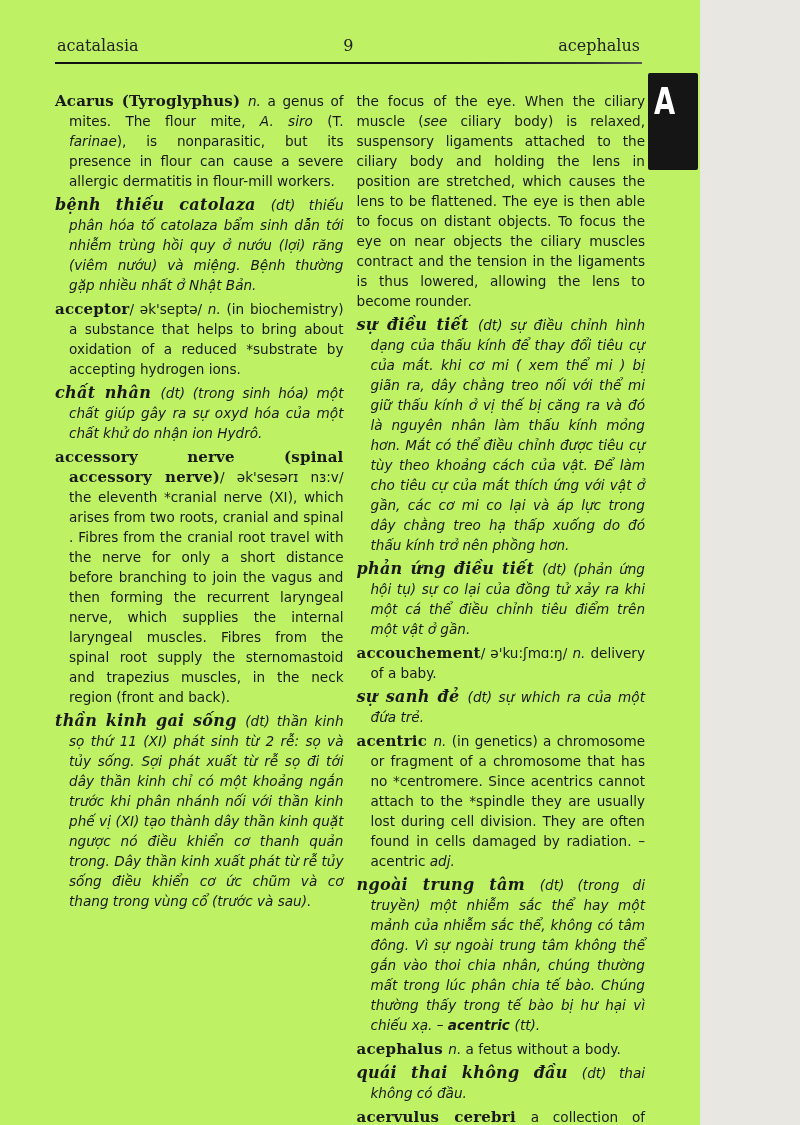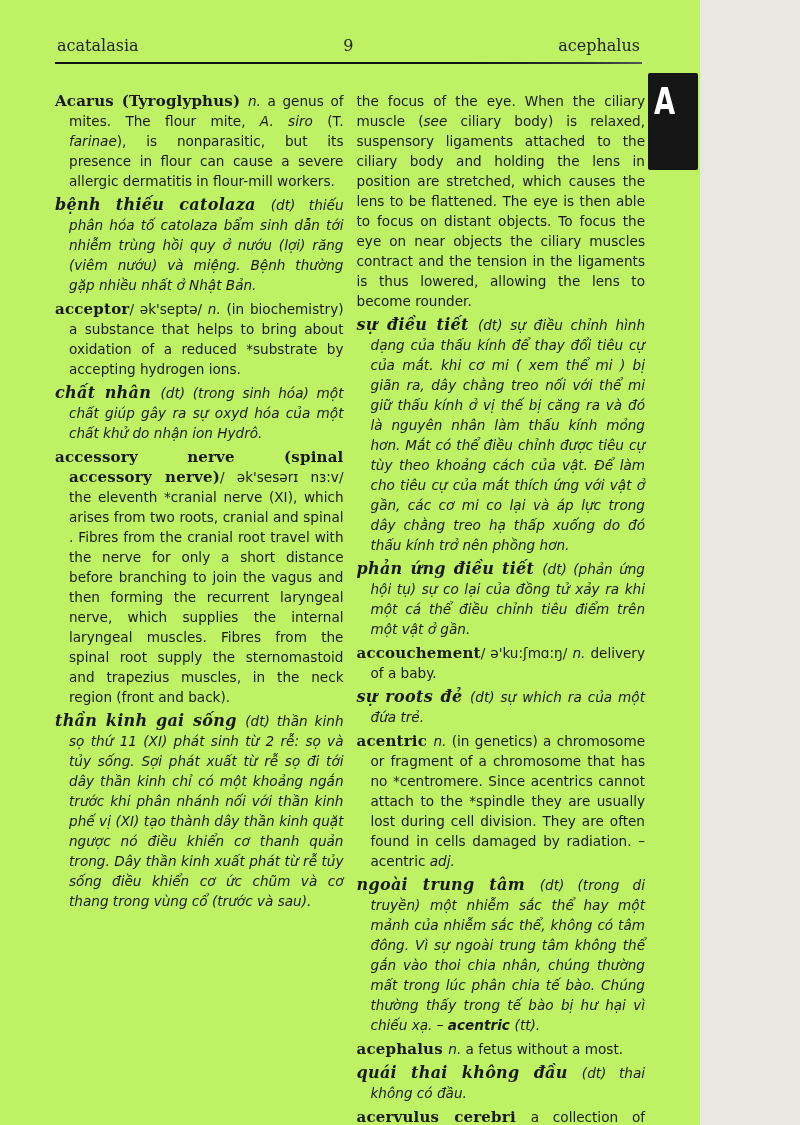--- a/index.html
+++ b/index.html
@@ -86,22 +86,22 @@
         <p class="entry hang"><span class="seg-hw">acceptor</span><span class="seg-n">/ ək'septə/ </span><span class="seg-pos">n. </span><span class="seg-n">(in biochemistry) a substance that helps to bring about oxidation of a reduced *substrate by accepting hydrogen ions.</span></p>
         <p class="entry hang"><span class="seg-vn">chất nhân </span><span class="seg-it">(dt) (trong sinh hóa) một chất giúp gây ra sự oxyd hóa của một chất khử do nhận ion Hydrô.</span></p>
         <p class="entry hang"><span class="seg-hw">accessory nerve (spinal accessory nerve)</span><span class="seg-n">/ ək'sesərɪ nɜ:v/ the eleventh *cranial nerve (XI), which arises from two roots, cranial and spinal . Fibres from the cranial root travel with the nerve for only a short distance before branching to join the vagus and then forming the recurrent laryngeal nerve, which supplies the internal laryngeal muscles. Fibres from the spinal root supply the sternomastoid and trapezius muscles, in the neck region (front and back).</span></p>
         <p class="entry hang"><span class="seg-vn">thần kinh gai sống </span><span class="seg-it">(dt) thần kinh sọ thứ 11 (XI) phát sinh từ 2 rễ: sọ và tủy sống. Sợi phát xuất từ rễ sọ đi tới dây thần kinh chỉ có một khoảng ngắn trước khi phân nhánh nối với thần kinh phế vị (XI) tạo thành dây thần kinh quặt ngược nó điều khiển cơ thanh quản trong. Dây thần kinh xuất phát từ rễ tủy sống điều khiển cơ ức chũm và cơ thang trong vùng cổ (trước và sau).</span></p>
       </div>
     <div class="col">
         <p class="entry flush"><span class="seg-n">the focus of the eye. When the ciliary muscle (</span><span class="seg-it">see </span><span class="seg-n">ciliary body) is relaxed, suspensory ligaments attached to the ciliary body and holding the lens in position are stretched, which causes the lens to be flattened. The eye is then able to focus on distant objects. To focus the eye on near objects the ciliary muscles contract and the tension in the ligaments is thus lowered, allowing the lens to become rounder.</span></p>
         <p class="entry hang"><span class="seg-vn">sự điều tiết </span><span class="seg-it">(dt) sự điều chỉnh hình dạng của thấu kính để thay đổi tiêu cự của mắt. khi cơ mi ( xem thể mi ) bị giãn ra, dây chằng treo nối với thể mi giữ thấu kính ở vị thế bị căng ra và đó là nguyên nhân làm thấu kính mỏng hơn. Mắt có thể điều chỉnh được tiêu cự tùy theo khoảng cách của vật. Để làm cho tiêu cự của mắt thích ứng với vật ở gần, các cơ mi co lại và áp lực trong dây chằng treo hạ thấp xuống do đó thấu kính trở nên phồng hơn.</span></p>
         <p class="entry hang"><span class="seg-vn">phản ứng điều tiết </span><span class="seg-it">(dt) (phản ứng hội tụ) sự co lại của đồng tử xảy ra khi một cá thể điều chỉnh tiêu điểm trên một vật ở gần.</span></p>
         <p class="entry hang"><span class="seg-hw">accouchement</span><span class="seg-n">/ ə'ku:ʃmɑ:ŋ/ </span><span class="seg-pos">n. </span><span class="seg-n">delivery of a baby.</span></p>
-        <p class="entry hang"><span class="seg-vn">sự roots đẻ </span><span class="seg-it">(dt) sự which ra của một đứa trẻ.</span></p>
+        <p class="entry hang"><span class="seg-vn">sự sanh đẻ </span><span class="seg-it">(dt) sự which ra của một đứa trẻ.</span></p>
         <p class="entry hang"><span class="seg-hw">acentric </span><span class="seg-pos">n. </span><span class="seg-n">(in genetics) a chromosome or fragment of a chromosome that has no *centromere. Since acentrics cannot attach to the *spindle they are usually lost during cell division. They are often found in cells damaged by radiation. </span><span class="seg-b">–acentric </span><span class="seg-pos">adj.</span></p>
         <p class="entry hang"><span class="seg-vn">ngoài trung tâm </span><span class="seg-it">(dt) (trong di truyền) một nhiễm sắc thể hay một mảnh của nhiễm sắc thể, không có tâm đông. Vì sự ngoài trung tâm không thể gắn vào thoi chia nhân, chúng thường mất trong lúc phân chia tế bào. Chúng thường thấy trong tế bào bị hư hại vì chiếu xạ. – </span><span class="seg-bi">acentric </span><span class="seg-it">(tt).</span></p>
-        <p class="entry hang"><span class="seg-hw">acephalus </span><span class="seg-pos">n. </span><span class="seg-n">a fetus without a most.</span></p>
+        <p class="entry hang"><span class="seg-hw">acephalus </span><span class="seg-pos">n. </span><span class="seg-n">a fetus without a body.</span></p>
         <p class="entry hang"><span class="seg-vn">quái thai không đầu </span><span class="seg-it">(dt) thai không có đầu.</span></p>
         <p class="entry hang"><span class="seg-hw">acervulus cerebri </span><span class="seg-n">a collection of gran-</span></p>
       </div>
   </main>
 
 </div>
 
 </body></html>

